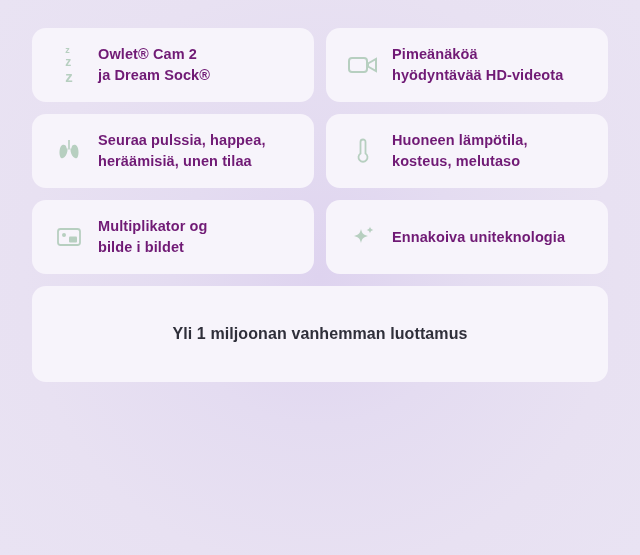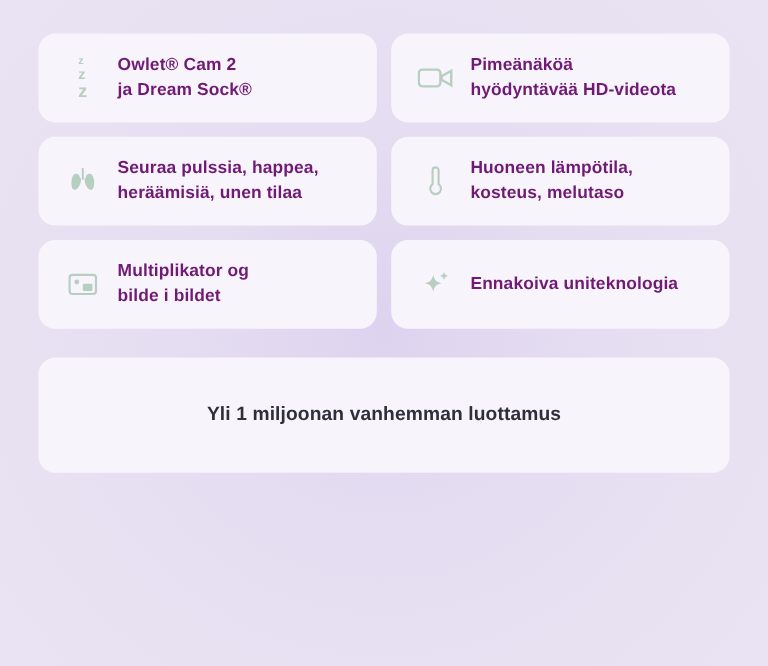--- a/index.html
+++ b/index.html
@@ -48,21 +48,21 @@
     color: #b7cfc0;
   }
   .card .label {
     font-size: 14.5px;
     font-weight: bold;
     color: #701a75;
     line-height: 1.42;
     letter-spacing: 0.1px;
   }
   .footer-card {
-    margin-top: 24px;
+    margin-top: 12px;
     background: #f7f4fb;
     border-radius: 14px;
     min-height: 96px;
     display: flex;
     align-items: center;
     justify-content: center;
     text-align: center;
   }
   .footer-card .label {
     font-size: 16px;

